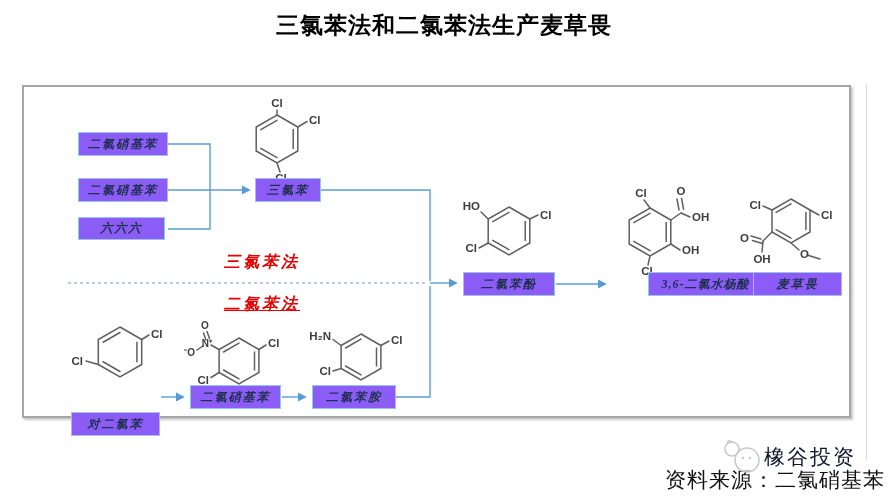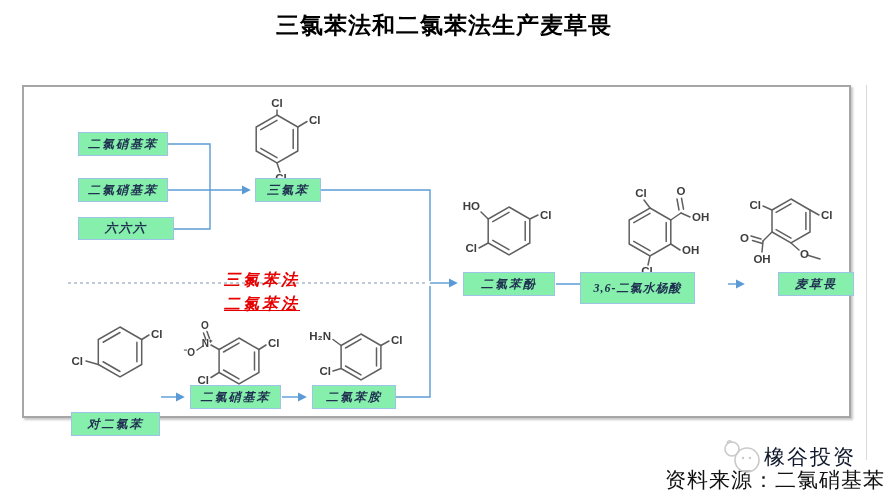--- a/index.html
+++ b/index.html
@@ -4,21 +4,21 @@
 <style>
   html,body{margin:0;padding:0;background:#fff;}
   .canvas{position:relative;width:888px;height:500px;background:#fff;overflow:hidden;
           font-family:"Liberation Serif",serif;}
   .title{position:absolute;top:10px;left:0;width:100%;text-align:center;
          font-size:23px;font-weight:bold;color:#000;letter-spacing:1px;}
   .frame{position:absolute;left:22px;top:85px;width:825px;height:329px;
          border:2px solid #a6a6a6;background:#fff;box-shadow:2px 2px 2px rgba(0,0,0,.22);}
   .page-edge{position:absolute;left:866px;top:85px;width:1px;height:375px;background:#d9d9d9;}
   svg.overlay{position:absolute;left:0;top:0;}
-  .node{position:absolute;background:#86efac;border:1px solid #9dc3e6;color:#1f3050;
+  .node{position:absolute;background:#8b5cf6;border:1px solid #9dc3e6;color:#1f3050;
         font-size:12px;font-weight:bold;font-style:italic;letter-spacing:2px;
         display:flex;align-items:center;justify-content:center;box-sizing:border-box;}
   .route-label{position:absolute;color:#e60000;font-weight:bold;font-style:italic;
                font-size:16px;letter-spacing:3px;}
   .footer{position:absolute;right:3px;top:466px;font-size:21px;color:#111;letter-spacing:1px;}
   .watermark{position:absolute;left:720px;top:437px;display:flex;align-items:center;
              color:#0f172a;font-size:21px;letter-spacing:2px;z-index:1;}
   .atom{font-family:"Liberation Sans",sans-serif;font-size:11.5px;font-weight:bold;fill:#3d3d3d;}
   .atom-sm{font-family:"Liberation Sans",sans-serif;font-size:10px;font-weight:bold;fill:#3d3d3d;}
 </style>
@@ -141,30 +141,30 @@
         <text class="atom" x="821" y="219" text-anchor="start" stroke="none" fill="#3d3d3d">Cl</text>
         <text class="atom" x="749" y="242" text-anchor="end" stroke="none" fill="#3d3d3d">O</text>
         <text class="atom" x="762" y="263" text-anchor="middle" stroke="none" fill="#3d3d3d">OH</text>
         <text class="atom" x="800" y="258" text-anchor="start" stroke="none" fill="#3d3d3d">O</text>
       </g>
     </g>
   </svg>
 
   <div class="node" style="left:78px;top:132px;width:90px;height:24px;">二氯硝基苯</div>
   <div class="node" style="left:78px;top:178px;width:90px;height:24px;">二氯硝基苯</div>
-  <div class="node" style="left:78px;top:217px;width:96px;height:23px;">六六六</div>
+  <div class="node" style="left:78px;top:217px;width:87px;height:23px;">六六六</div>
   <div class="node" style="left:255px;top:178px;width:66px;height:24px;">三氯苯</div>
   <div class="node" style="left:71px;top:385px;width:89px;height:24px;margin-top:27px;">对二氯苯</div>
   <div class="node" style="left:190px;top:385px;width:91px;height:24px;">二氯硝基苯</div>
   <div class="node" style="left:463px;top:272px;width:92px;height:24px;">二氯苯酚</div>
   <div class="node" style="left:312px;top:385px;width:84px;height:24px;">二氯苯胺</div>
-  <div class="node" style="left:580px;top:272px;width:115px;height:32px;letter-spacing:1px;font-style:italic;">3,6-二氯水杨酸</div>
-  <div class="node" style="left:778px;top:272px;width:76px;height:24px;">麦草畏</div>
+  <div class="node" style="left:648px;top:272px;width:115px;height:24px;letter-spacing:1px;font-style:italic;">3,6-二氯水杨酸</div>
+  <div class="node" style="left:753px;top:272px;width:89px;height:24px;">麦草畏</div>
 
-  <div class="route-label" style="left:224px;top:252px;margin-top:18px;">三氯苯法</div>
+  <div class="route-label" style="left:224px;top:252px;">三氯苯法</div>
   <div class="route-label" style="left:224px;top:294px;text-decoration:underline;">二氯苯法</div>
 
   <div class="watermark">
     <svg width="44" height="40" viewBox="0 0 44 40">
       <g stroke="#c9c9c9" stroke-width="1.6" fill="none">
         <circle cx="12" cy="12" r="7"></circle>
         <path d="M7,6 Q9,2 12,5"></path>
         <circle cx="27" cy="23" r="12"></circle>
         <circle cx="23" cy="21" r="1.2" fill="#c9c9c9" stroke="none"></circle>
         <circle cx="30" cy="21" r="1.2" fill="#c9c9c9" stroke="none"></circle>

